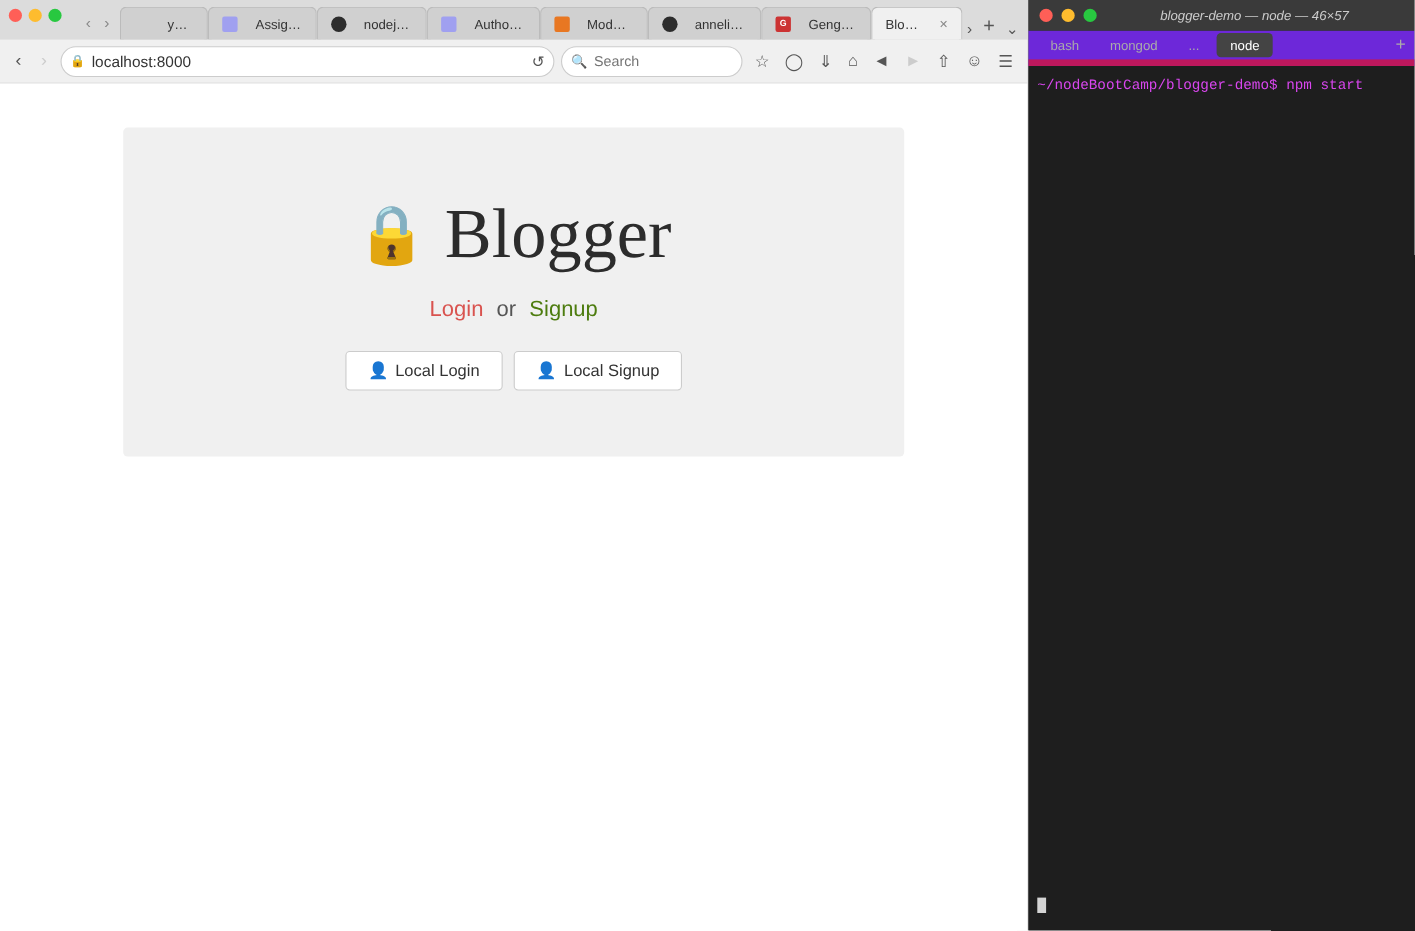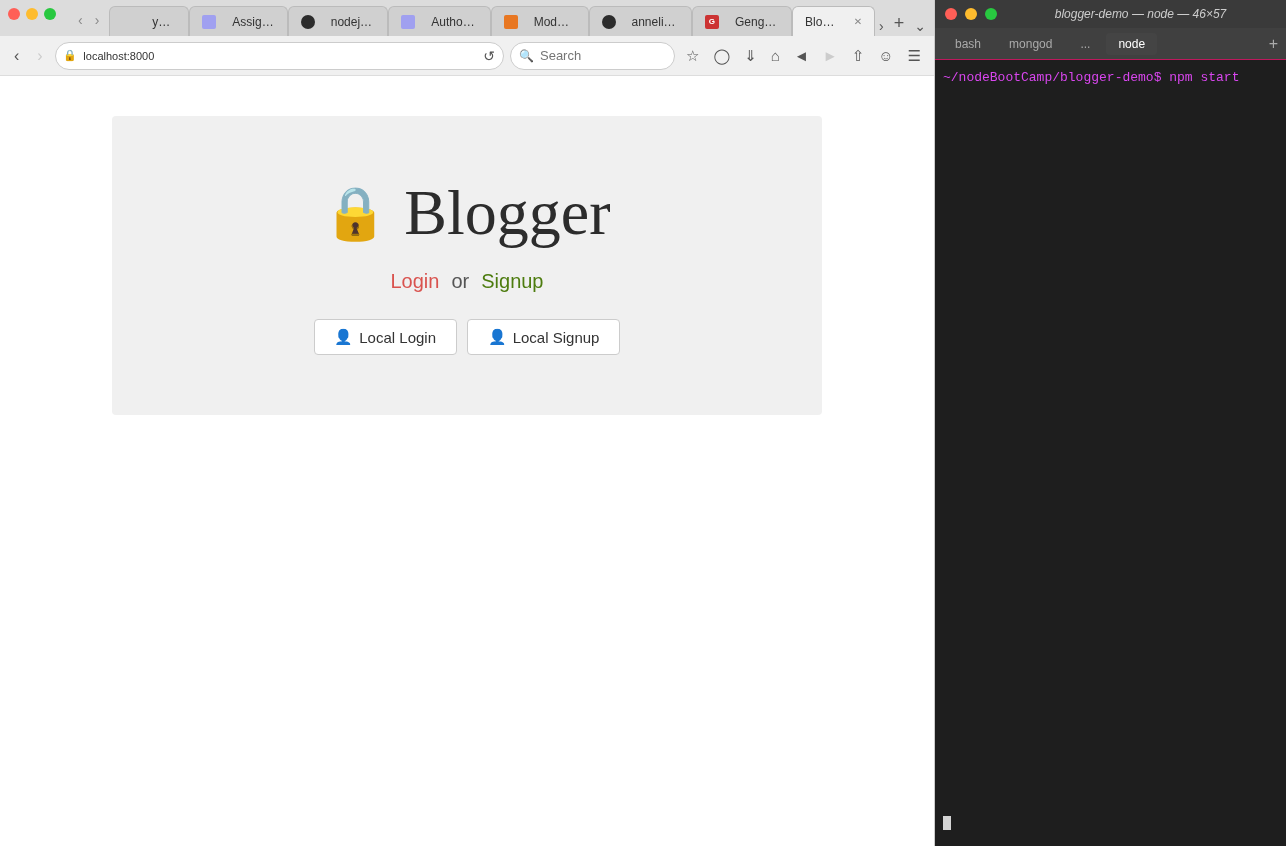--- a/index.html
+++ b/index.html
@@ -136,21 +136,21 @@
 
     .address-bar-lock {
       color: #555;
       font-size: 11px;
     }
 
     .address-bar {
       border: none;
       outline: none;
       background: transparent;
-      font-size: 11px;
+      font-size: 14px;
       color: #333;
       flex: 1;
     }
 
     .address-bar-reload {
       background: none;
       border: none;
       cursor: pointer;
       color: #555;
       font-size: 14px;
@@ -294,27 +294,27 @@
     .terminal-dot.maximize { background: #28c840; }
 
     .terminal-title-text {
       color: #ccc;
       font-size: 12px;
       flex: 1;
       text-align: center;
     }
 
     .terminal-tabs {
-      background: #404040;
+      background: #6d28d9;
       display: flex;
       align-items: center;
       height: 32px;
       padding: 0 8px;
       gap: 4px;
-      border-bottom: 1px solid #be185d;
+      border-bottom: 6px solid #be185d;
     }
 
     .terminal-tab {
       padding: 4px 12px;
       border-radius: 4px;
       font-size: 12px;
       color: #aaa;
       cursor: pointer;
       background: transparent;
       border: none;

